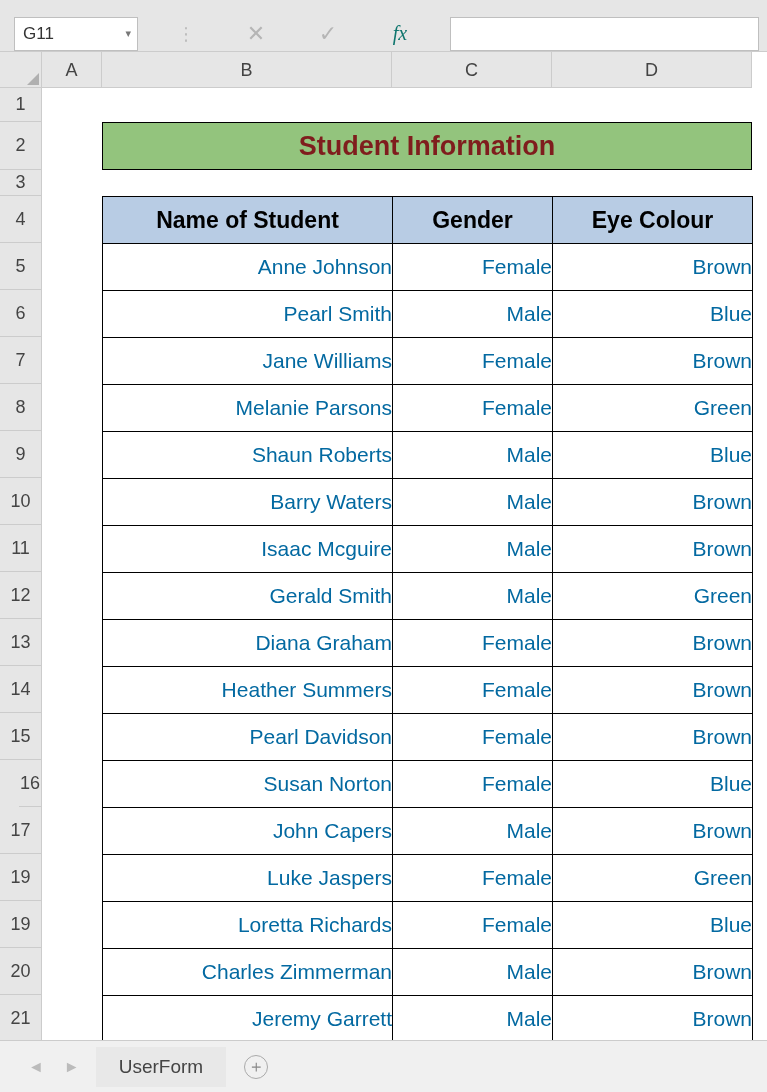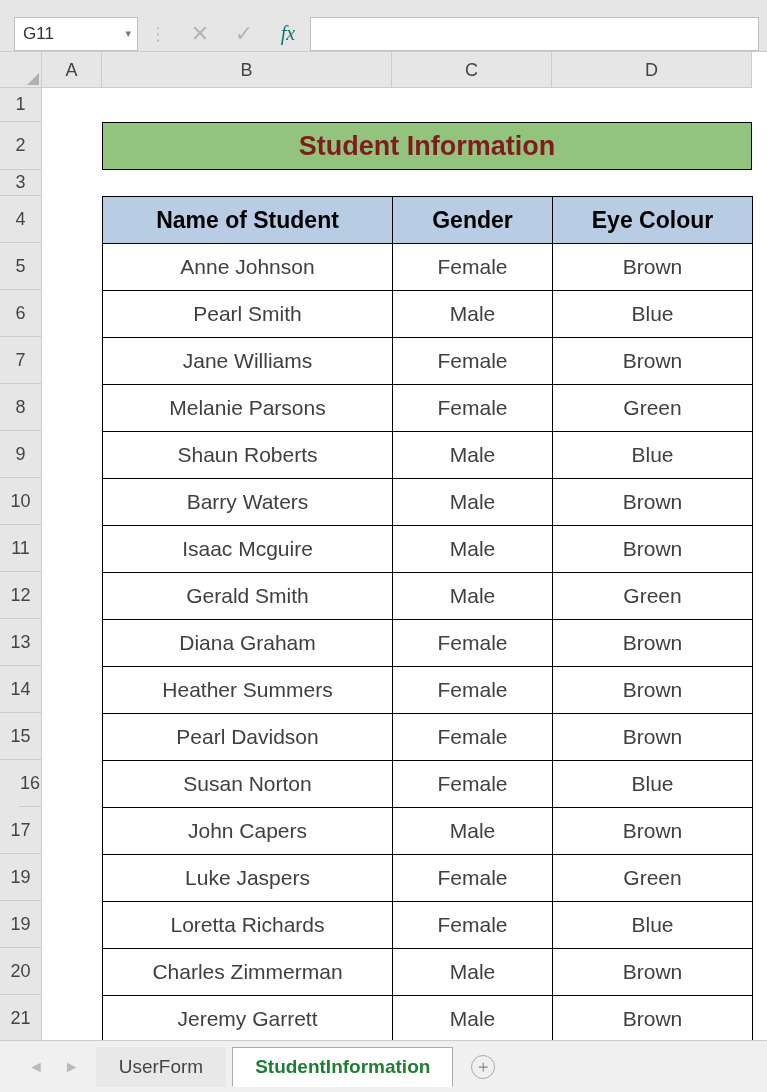--- a/index.html
+++ b/index.html
@@ -11,20 +11,21 @@
     overflow: hidden;
     position: relative;
   }
   .formula-bar {
     display: flex;
     align-items: center;
     background: #e6e6e6;
     border-bottom: 1px solid #ccc;
     height: 52px;
     padding: 24px 8px 8px 14px;
+    gap: 28px;
   }
   .name-box {
     width: 124px;
     height: 34px;
     background: #fff;
     border: 1px solid #bfbfbf;
     display: flex;
     align-items: center;
     padding: 0 8px;
     font-size: 17px;
@@ -147,24 +148,24 @@
     border: 1.5px solid #000;
     font-weight: bold;
     font-size: 23px;
     padding: 8px;
     height: 47px;
     color: #000;
   }
   .tbl td {
     border: 1.5px solid #000;
     font-size: 21px;
-    text-align: center;
-    padding: 7px;
+    text-align: right;
+    padding: 0;
     height: 47px;
-    color: #404040;
+    color: #0369a1;
   }
   .sheet-tabs {
     position: absolute;
     bottom: 0;
     left: 0;
     right: 0;
     height: 52px;
     background: #f0f0f0;
     border-top: 1px solid #ccc;
     display: flex;
@@ -352,15 +353,14 @@
           </tbody>
       </table>
     </div>
   </div>
 </div>
 
 <div class="sheet-tabs">
   <span class="nav-arrow">◄</span>
   <span class="nav-arrow">►</span>
   <div class="tab">UserForm</div>
-  <div class="tab active">StudentInformation</div>
   <div class="add-sheet">＋</div>
 </div>
 
 </body></html>

